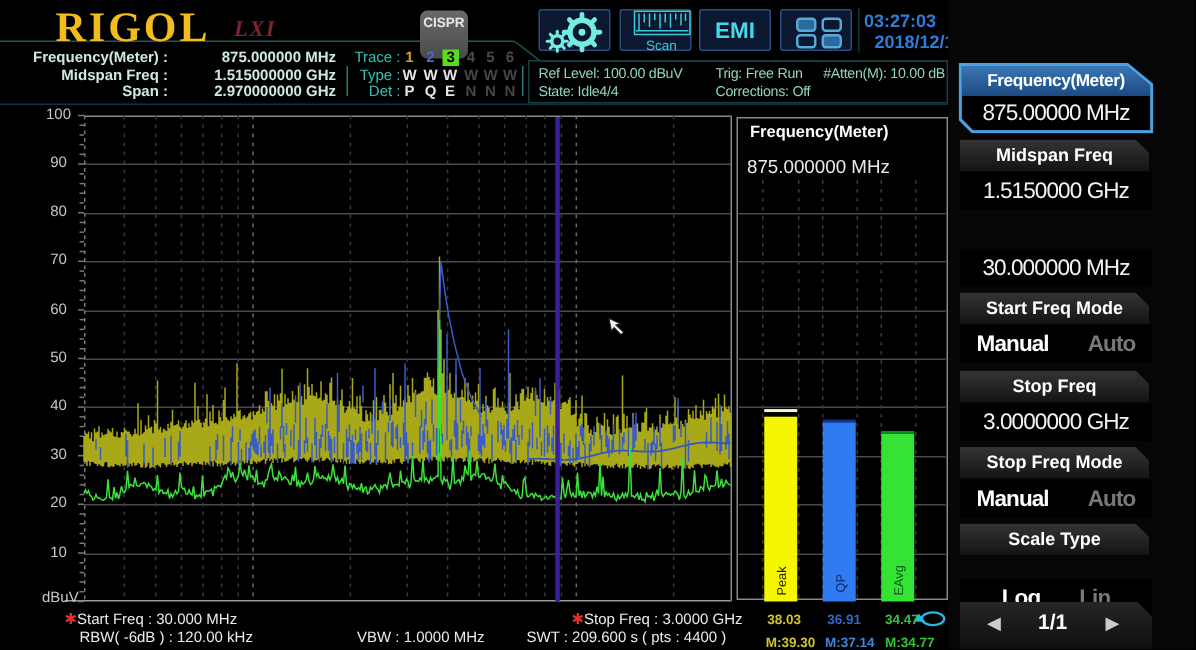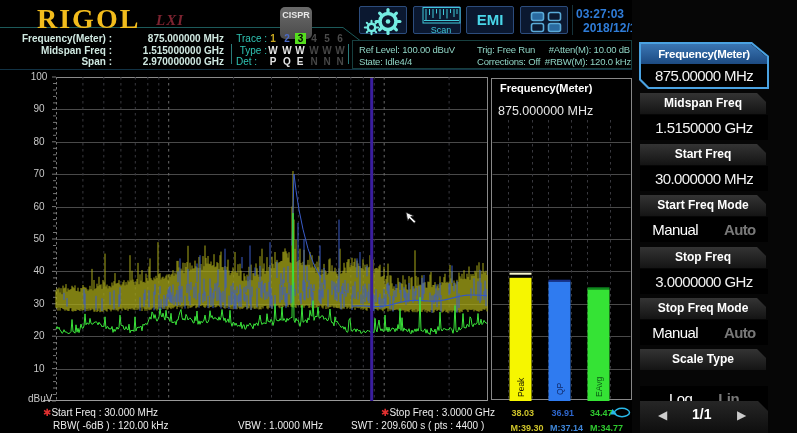--- a/index.html
+++ b/index.html
@@ -32,21 +32,21 @@
 #menu{left:632px;top:0;width:165px;height:433px;background:#060606}
 #mhead{position:absolute;left:8px;top:5px;width:126px;height:27px;background:#0c0c0c;
  clip-path:polygon(0 9px,9px 0,calc(100% - 9px) 0,100% 9px,100% 100%,0 100%);
  color:#fff;font-weight:bold;font-size:12.5px;letter-spacing:-0.3px;text-align:center;line-height:29px;
  border-top:1px solid #2a4a66}
 .mlab{position:absolute;left:8px;width:126px;height:21px;background:linear-gradient(#343434,#141414);
  clip-path:polygon(0 0,calc(100% - 9px) 0,100% 9px,100% 100%,0 100%);
  color:#fff;font-weight:bold;font-size:12px;text-align:center;line-height:21px}
 .mval{position:absolute;left:8px;width:128px;height:25px;background:#000;color:#f2f2f2;
  font-size:15px;letter-spacing:-0.6px;text-align:center;line-height:25px}
-.mval .on{color:#fff;font-weight:normal;margin-right:26px}
+.mval .on{color:#fff;font-weight:bold;margin-right:26px}
 .mval .off{color:#787878;font-weight:bold}
 #selbtn{position:absolute;left:7px;top:42px;width:130px;height:47px;background:#4aa2e2;
  clip-path:polygon(0 0,calc(100% - 17px) 0,100% 14px,100% 100%,9px 100%,0 calc(100% - 9px))}
 #selin{position:absolute;left:2px;top:2px;width:126px;height:43px;background:#000;
  clip-path:polygon(0 0,calc(100% - 16px) 0,100% 13px,100% 100%,8px 100%,0 calc(100% - 8px))}
 #sellab{position:absolute;left:0;top:0;width:100%;height:20px;background:linear-gradient(#3a76b4,#1c4a82);
  color:#fff;font-weight:bold;font-size:11.5px;letter-spacing:-0.3px;text-align:center;line-height:20px;
  clip-path:polygon(0 0,calc(100% - 16px) 0,100% 13px,100% 100%,0 100%)}
 #selval{position:absolute;left:0;top:20px;width:100%;height:23px;color:#f2f2f2;font-size:15px;
  letter-spacing:-0.6px;text-align:center;line-height:23px}
@@ -250,21 +250,21 @@
 <div class="abs" id="time2" style="left:583px">2018/12/14</div>
 
 <div class="abs ilab" style="left:0px;top:33px">Frequency(Meter) :</div>
 <div class="abs ilab" style="left:0px;top:44.5px">Midspan Freq :</div>
 <div class="abs ilab" style="left:0px;top:56px">Span :</div>
 <div class="abs ival" style="left:113px;top:33px">875.000000 MHz</div>
 <div class="abs ival" style="left:113px;top:44.5px">1.515000000 GHz</div>
 <div class="abs ival" style="left:113px;top:56px">2.970000000 GHz</div>
 <div class="abs tlab" style="left:236px;top:33px;width:31px;text-align:right">Trace :</div>
 <div class="abs tlab" style="left:236px;top:44.5px;width:31px;text-align:right">Type :</div>
-<div class="abs tlab" style="left:236px;top:56px;width:31px;text-align:left">Det :</div>
+<div class="abs tlab" style="left:236px;top:56px;width:31px;text-align:right">Det :</div>
 <div class="tv" style="position:absolute;left:265px;top:33px;width:16px;text-align:center;color:#c8a820;">1</div>
     <div class="tv" style="position:absolute;left:279px;top:33px;width:16px;text-align:center;color:#4a6ac8;">2</div>
     <div class="tv" style="position:absolute;left:295px;top:32.5px;width:11px;height:11px;text-align:center;color:#000;background:#55de1e">3</div>
     <div class="tv" style="position:absolute;left:306px;top:33px;width:16px;text-align:center;color:#4a4a4a;">4</div>
     <div class="tv" style="position:absolute;left:319px;top:33px;width:16px;text-align:center;color:#4a4a4a;">5</div>
     <div class="tv" style="position:absolute;left:332px;top:33px;width:16px;text-align:center;color:#4a4a4a;">6</div>
     <div class="tv" style="position:absolute;left:265px;top:44.5px;width:16px;text-align:center;color:#e4e4e4;">W</div>
     <div class="tv" style="position:absolute;left:279px;top:44.5px;width:16px;text-align:center;color:#e4e4e4;">W</div>
     <div class="tv" style="position:absolute;left:292px;top:44.5px;width:16px;text-align:center;color:#e4e4e4;">W</div>
     <div class="tv" style="position:absolute;left:306px;top:44.5px;width:16px;text-align:center;color:#464646;">W</div>
@@ -275,21 +275,20 @@
     <div class="tv" style="position:absolute;left:292px;top:56px;width:16px;text-align:center;color:#e4e4e4;">E</div>
     <div class="tv" style="position:absolute;left:306px;top:56px;width:16px;text-align:center;color:#464646;">N</div>
     <div class="tv" style="position:absolute;left:319px;top:56px;width:16px;text-align:center;color:#464646;">N</div>
     <div class="tv" style="position:absolute;left:332px;top:56px;width:16px;text-align:center;color:#464646;">N</div>
 
 <div class="abs ref" style="left:359px;top:43.5px">Ref Level: 100.00 dBuV</div>
 <div class="abs ref" style="left:359px;top:56px">State: Idle4/4</div>
 <div class="abs ref" style="left:477px;top:43.5px">Trig: Free Run</div>
 <div class="abs ref" style="left:477px;top:56px">Corrections: Off</div>
 <div class="abs ref" style="left:480px;top:43.5px;width:150px;text-align:right">#Atten(M): 10.00 dB</div>
-<div class="abs ref" style="left:481px;top:56px;width:150px;text-align:right">#RBW(M): 120.0 kHz</div>
 
 <div class="ylab" style="top:71px">100</div>
     <div class="ylab" style="top:103px">90</div>
     <div class="ylab" style="top:136px">80</div>
     <div class="ylab" style="top:168px">70</div>
     <div class="ylab" style="top:201px">60</div>
     <div class="ylab" style="top:233px">50</div>
     <div class="ylab" style="top:265px">40</div>
     <div class="ylab" style="top:298px">30</div>
     <div class="ylab" style="top:330px">20</div>
@@ -313,21 +312,20 @@
 
 <div class="abs" id="menu">
  <div id="selbtn">
         <div id="selin">
           <div id="sellab">Frequency(Meter)</div>
           <div id="selval">875.00000 MHz</div>
         </div>
       </div>
  <div class="mlab" style="top:93px">Midspan Freq</div>
       <div class="mval" style="top:115px">1.5150000 GHz</div>
-      <div class="mlab" style="top:144px">Start Freq</div>
       <div class="mval" style="top:166px">30.000000 MHz</div>
       <div class="mlab" style="top:195px">Start Freq Mode</div>
       <div class="mval" style="top:217px"><span class="on">Manual</span><span class="off">Auto</span></div>
       <div class="mlab" style="top:247px">Stop Freq</div>
       <div class="mval" style="top:269px">3.0000000 GHz</div>
       <div class="mlab" style="top:298px">Stop Freq Mode</div>
       <div class="mval" style="top:320px"><span class="on">Manual</span><span class="off">Auto</span></div>
       <div class="mlab" style="top:349px">Scale Type</div>
       <div class="mval" style="top:386px"><span class="on">Log</span><span class="off">Lin</span></div>
  <div id="pager">

